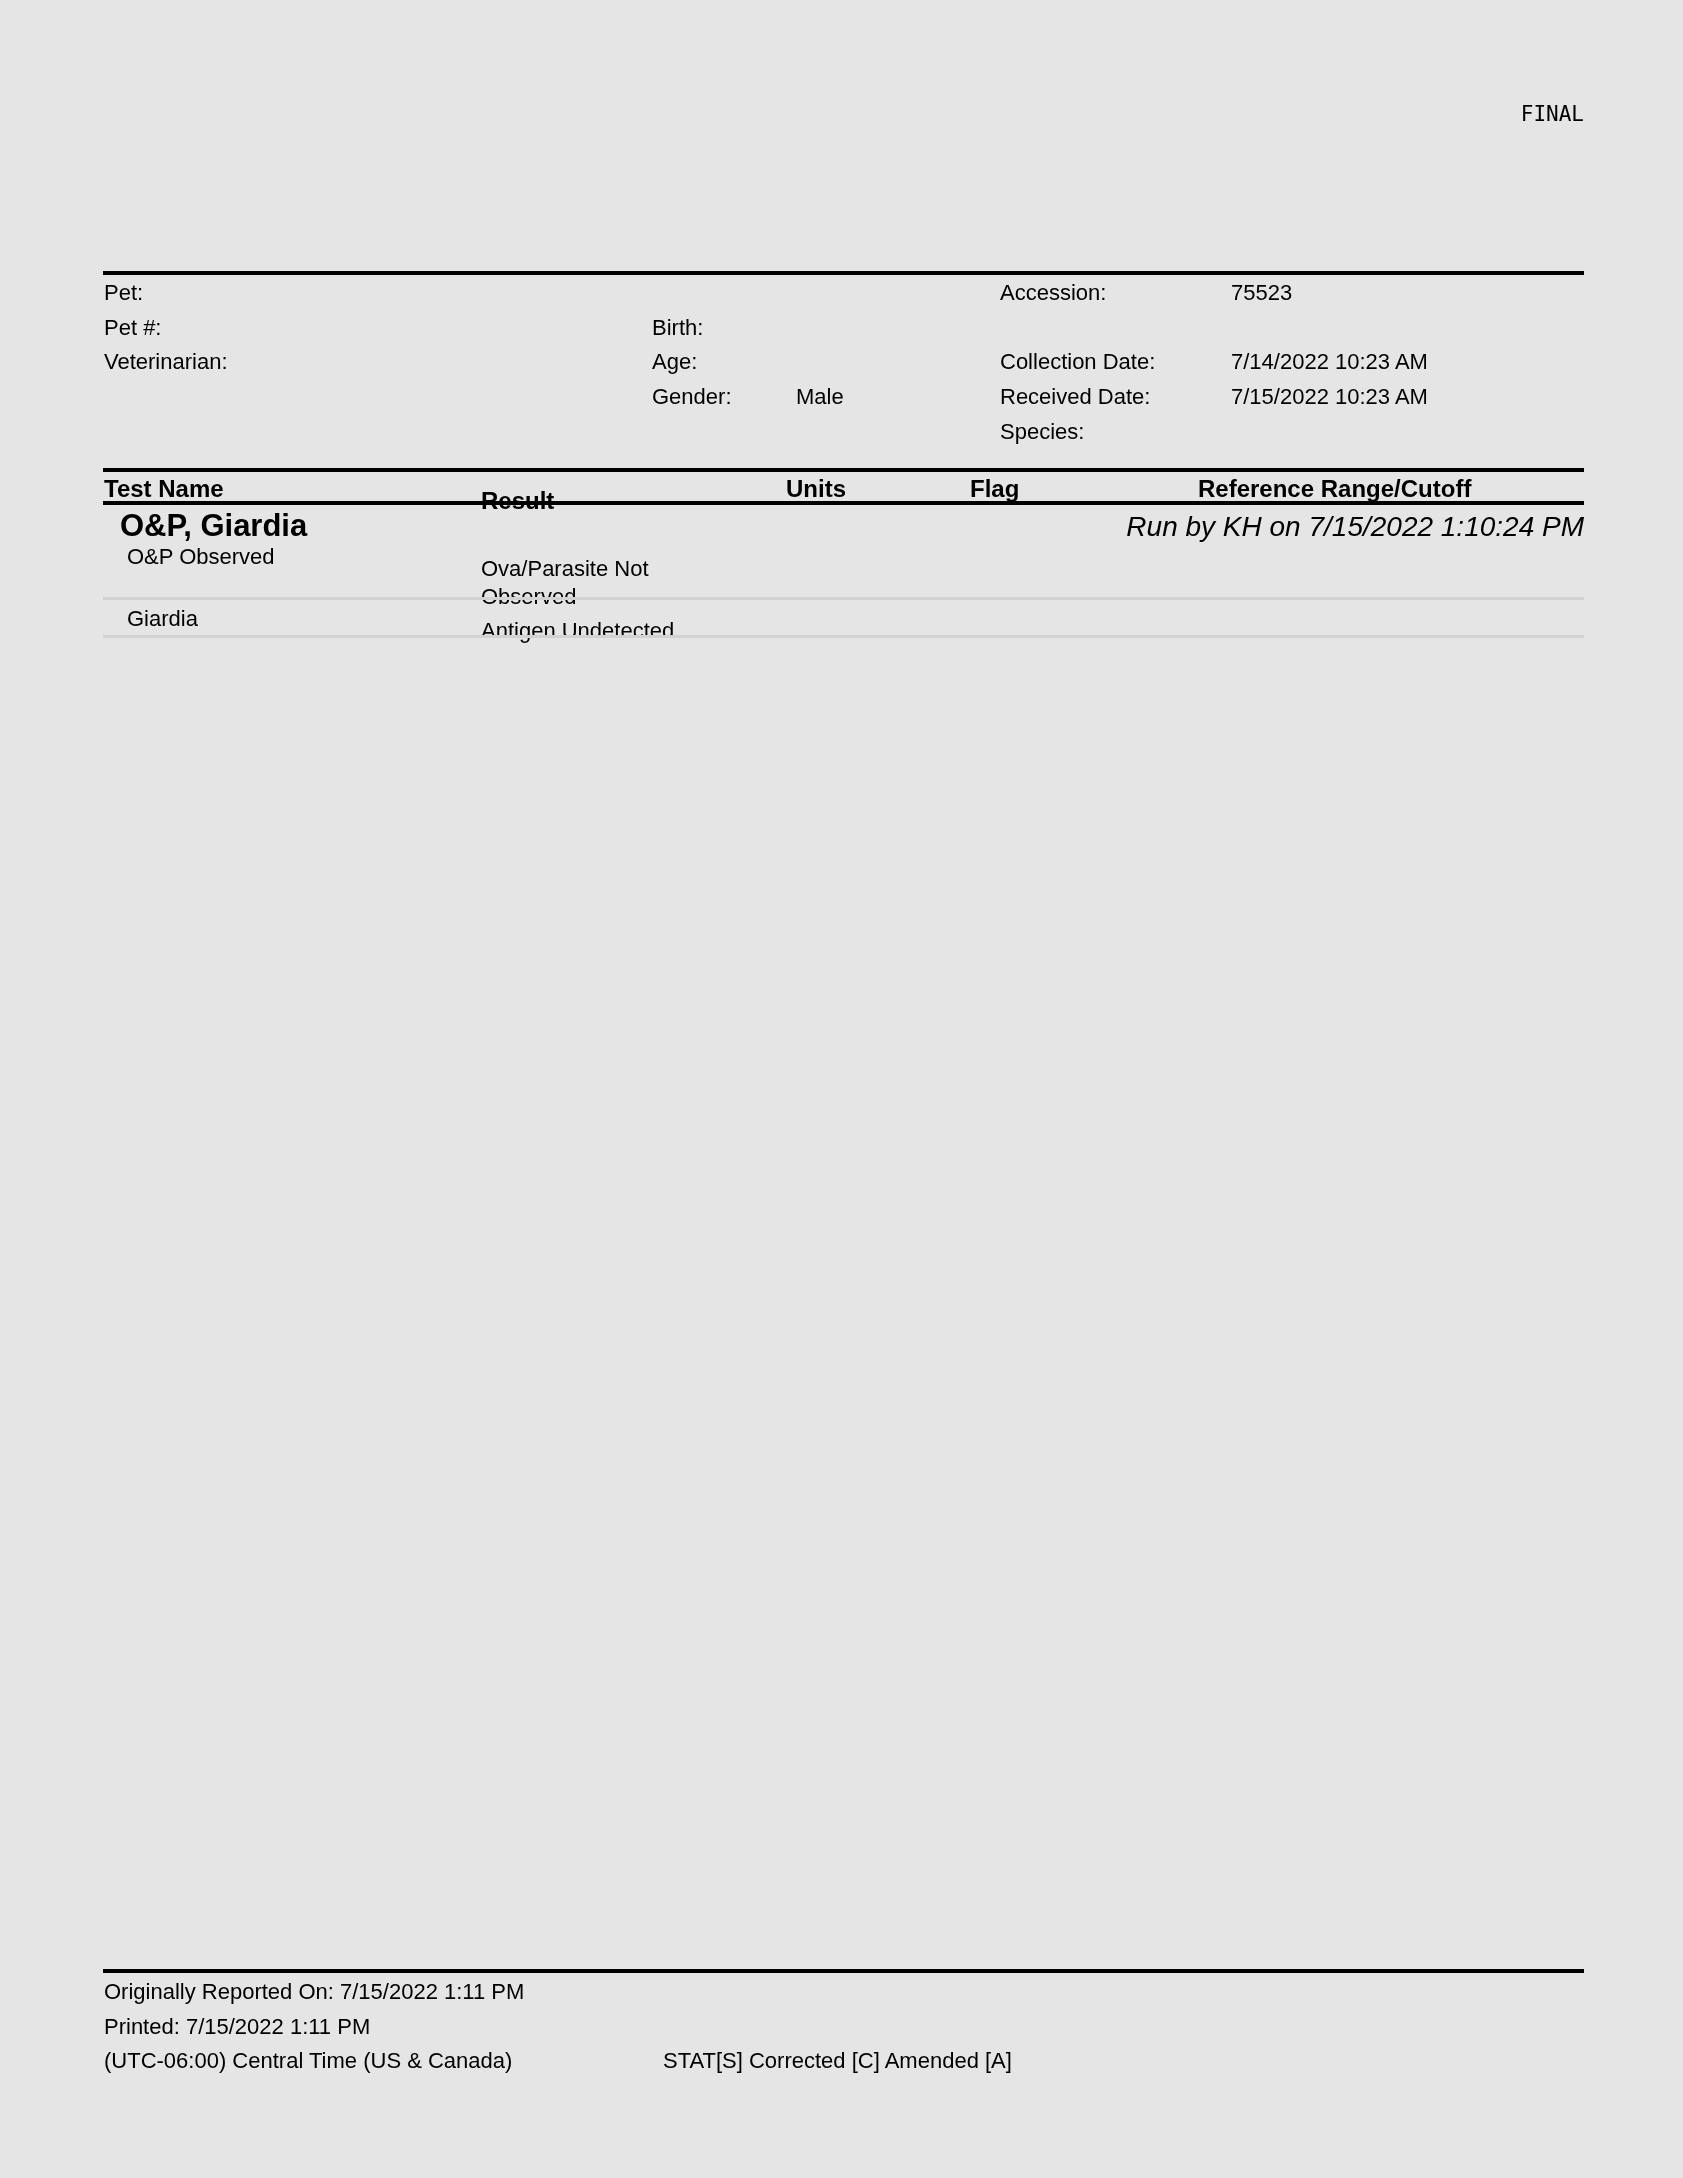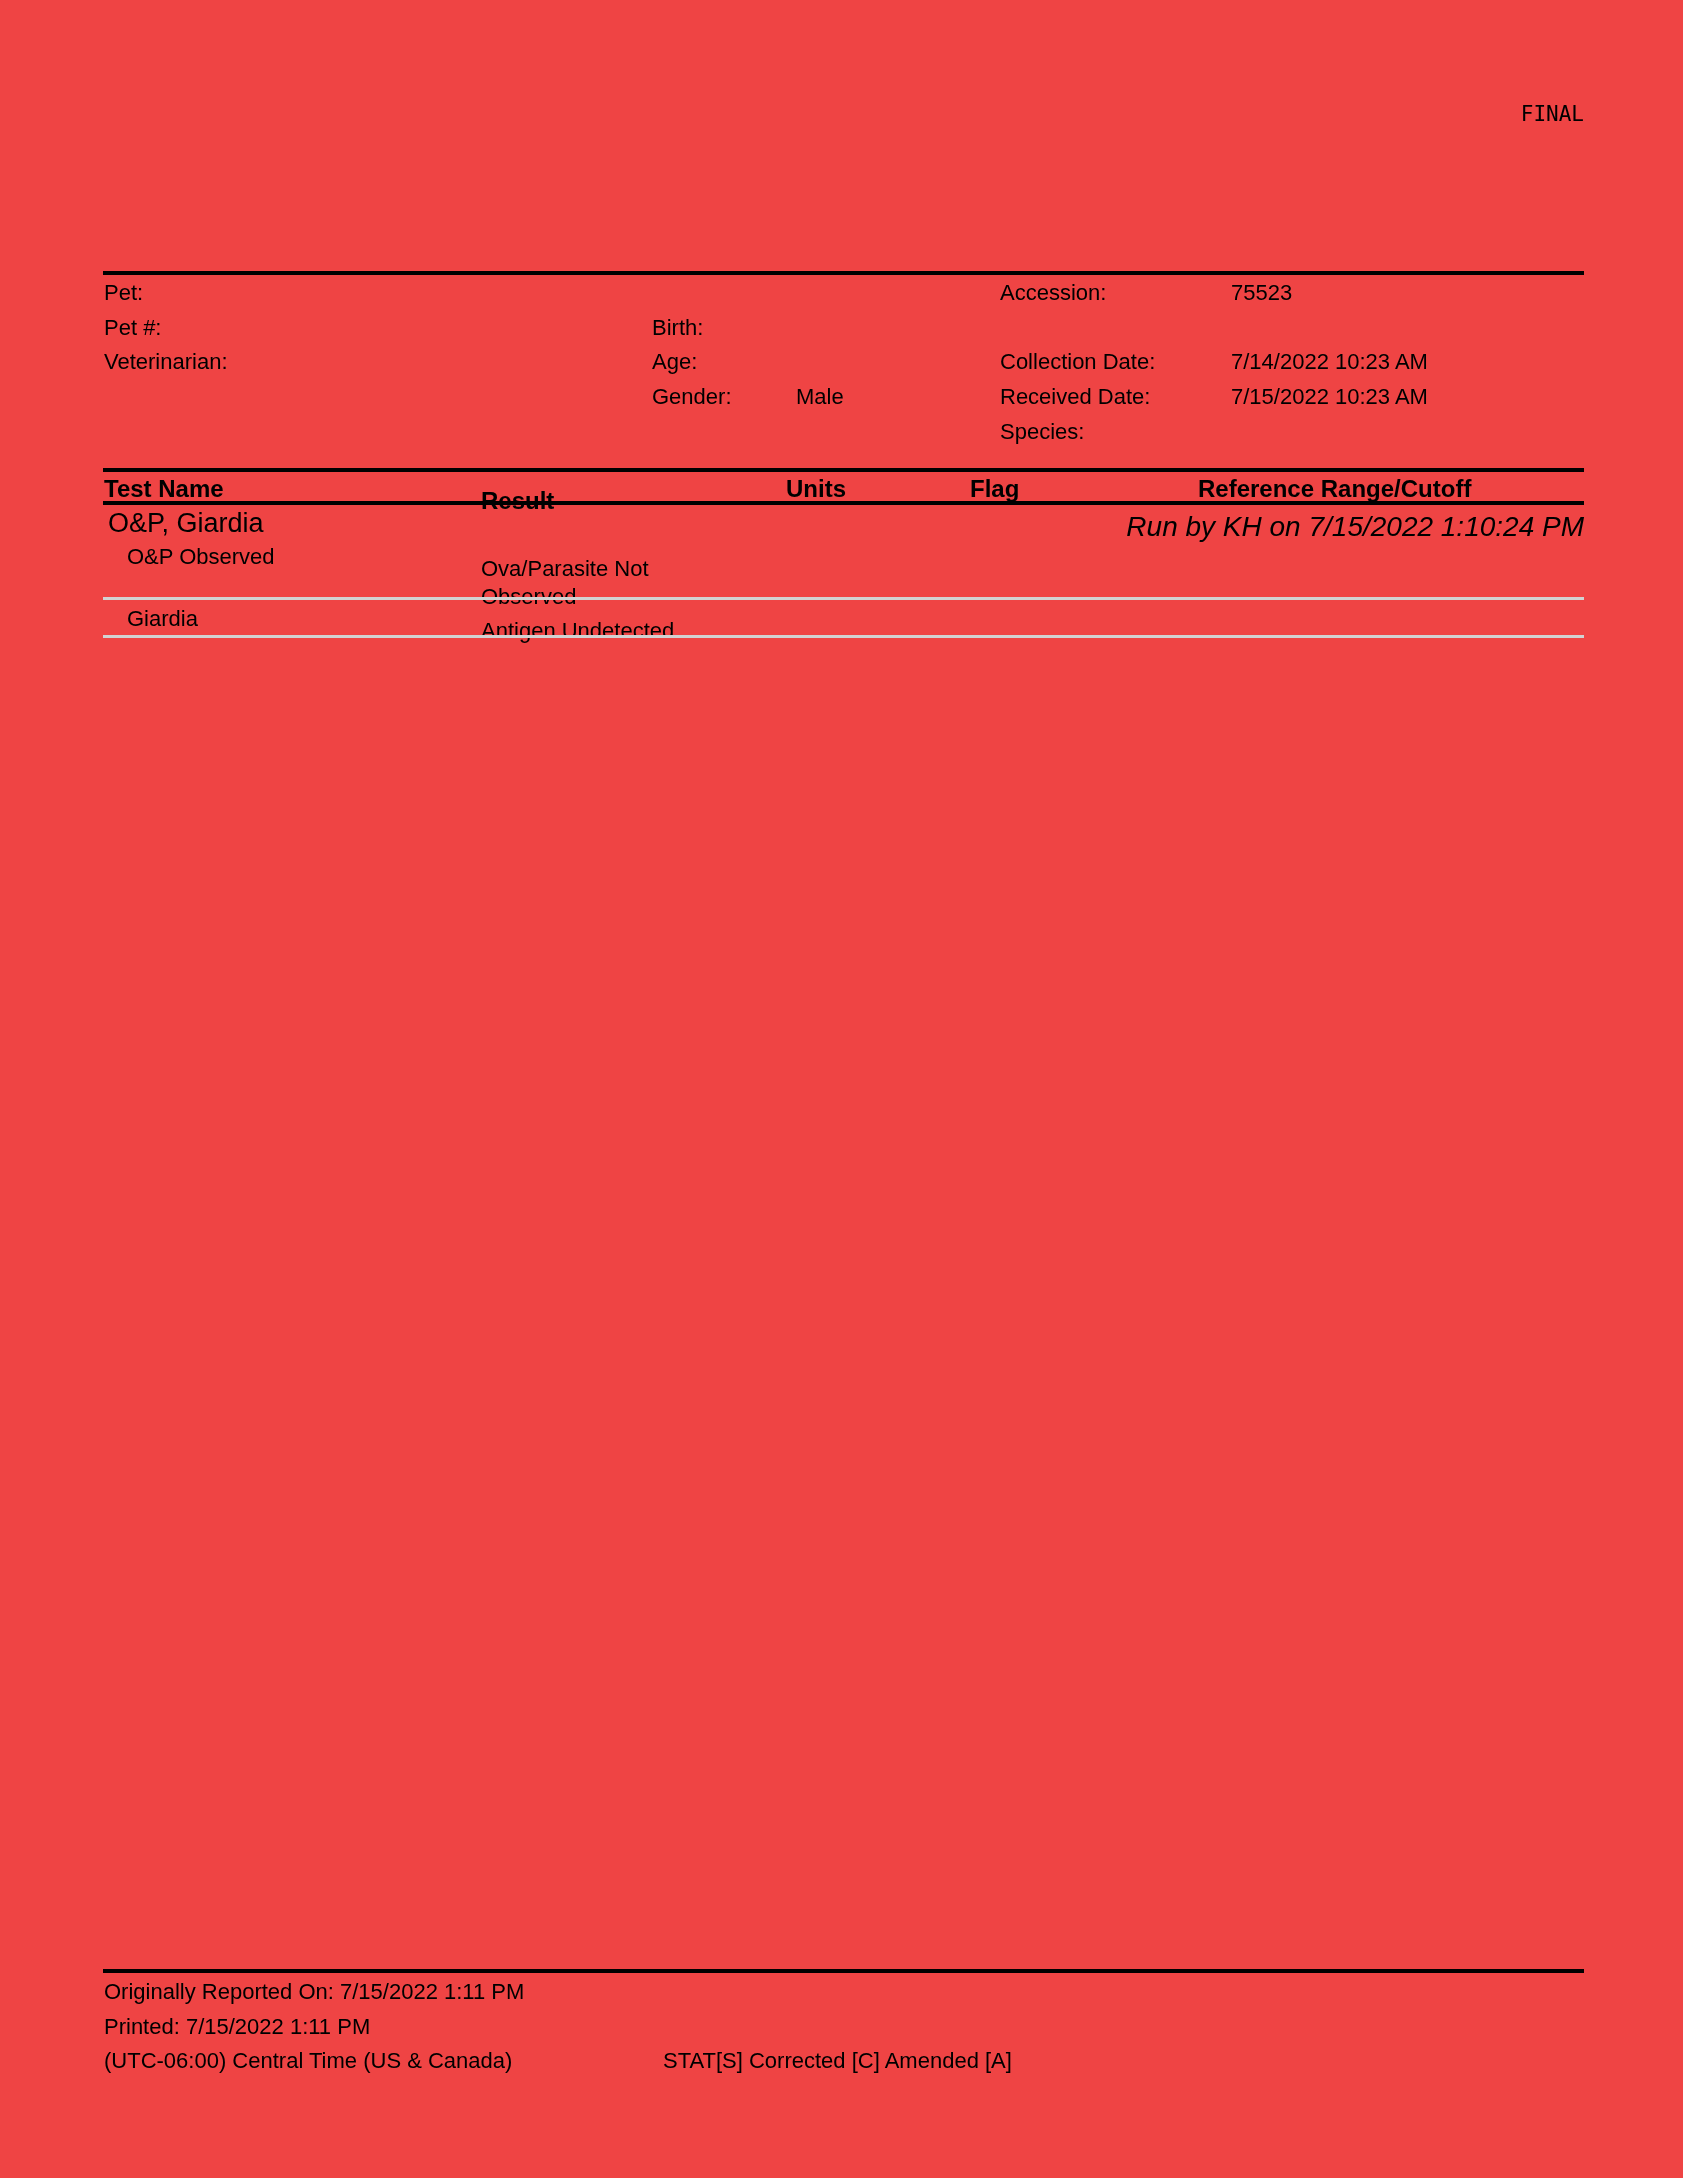--- a/index.html
+++ b/index.html
@@ -4,21 +4,21 @@
 <style>
   html, body {
     margin: 0;
     padding: 0;
     background: #ffffff;
   }
   .page {
     position: relative;
     width: 1683px;
     height: 2178px;
-    background: #ef4444;
+    background: #e5e5e5;
     color: #000000;
     font-family: "Liberation Sans", "DejaVu Sans", sans-serif;
     font-size: 22px;
     overflow: hidden;
   }
   .abs { position: absolute; white-space: nowrap; }
 
   
   .rule {
     position: absolute;
@@ -62,23 +62,23 @@
     font-size: 24px;
     top: 475px;
   }
   .th-units {
     left: 713px;
     width: 133px;
     text-align: right;
   }
   .panel-name {
     top: 508px;
-    left: 108px;
-    font-weight: normal;
-    font-size: 27px;
+    left: 120px;
+    font-weight: bold;
+    font-size: 31px;
   }
   .run-note {
     top: 511px;
     right: 99px;
     font-style: italic;
     font-size: 28px;
   }
   .row-name { left: 127px; }
   .row-result {
     left: 481px;

